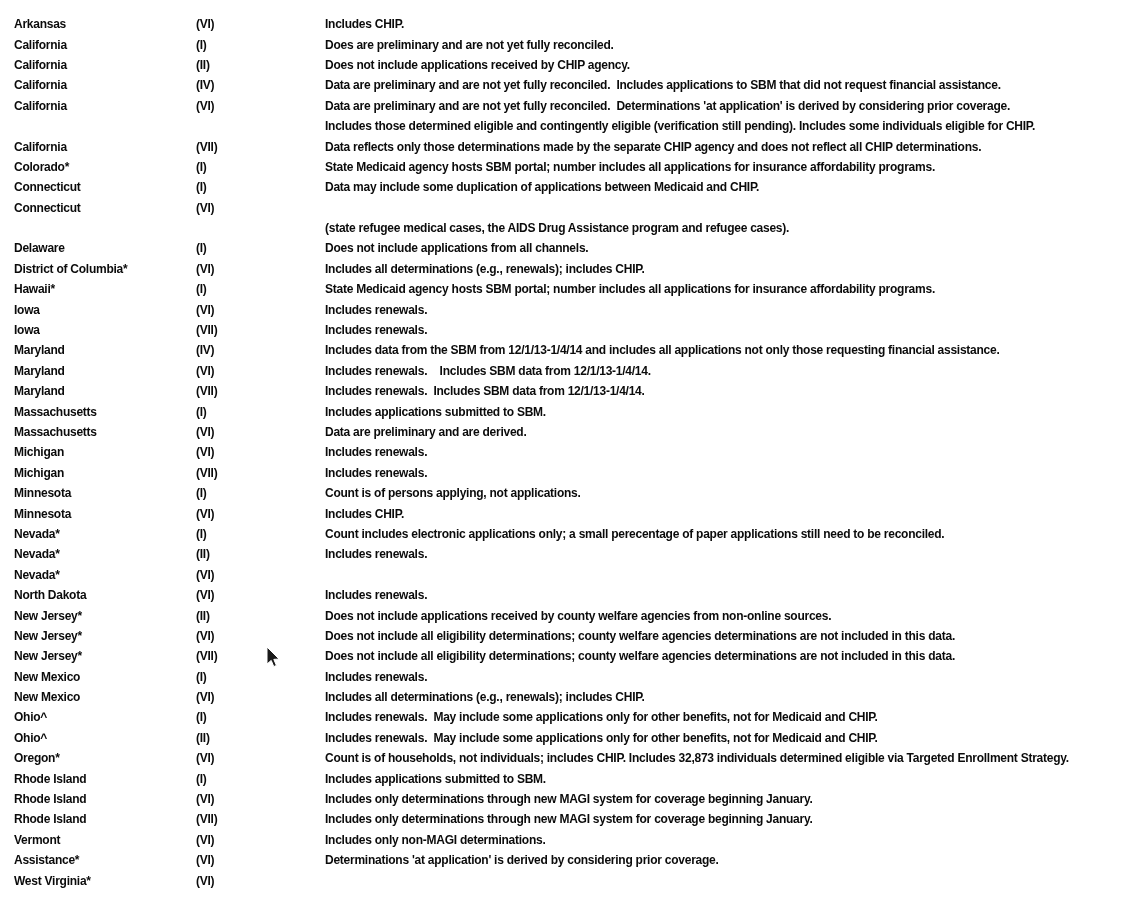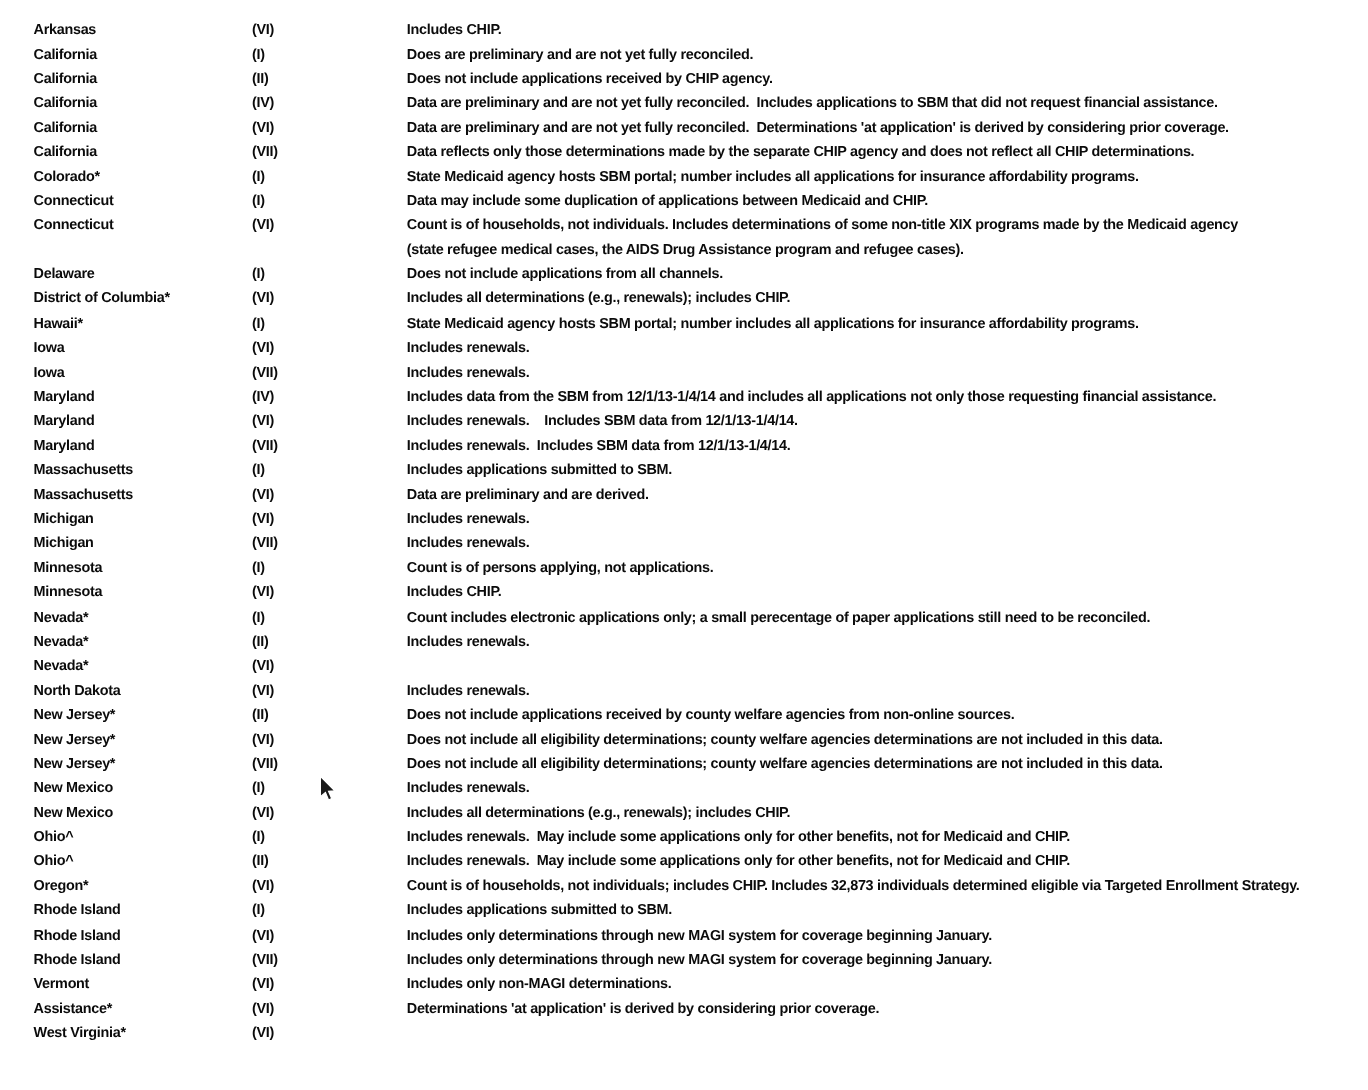--- a/index.html
+++ b/index.html
@@ -19,21 +19,21 @@
     position: absolute;
     top: 14px;
     left: 0;
     width: 1140px;
   }
   .line {
     display: grid;
     grid-template-columns: 182px 129px 1fr;
     height: 20.4px;
     align-items: center;
-    padding-left: 28px;
+    padding-left: 14px;
     box-sizing: border-box;
   }
   .cell {
     font-size: 12px;
     font-weight: 700;
     letter-spacing: -0.25px;
     white-space: pre;
     overflow: visible;
   }
   .note-cell {
@@ -79,20 +79,25 @@
         <span class="cell code-cell">(IV)</span>
         <span class="cell note-cell">Data are preliminary and are not yet fully reconciled.  Includes applications to SBM that did not request financial assistance.</span>
       </div>
     </div>
     <div>
       <div class="line">
         <span class="cell state-cell">California</span>
         <span class="cell code-cell">(VI)</span>
         <span class="cell note-cell">Data are preliminary and are not yet fully reconciled.  Determinations 'at application' is derived by considering prior coverage.</span>
       </div>
+      <div class="line">
+        <span class="cell state-cell"></span>
+        <span class="cell code-cell"></span>
+        <span class="cell note-cell">Includes those determined eligible and contingently eligible (verification still pending). Includes some individuals eligible for CHIP.</span>
+      </div>
     </div>
     <div>
       <div class="line">
         <span class="cell state-cell">California</span>
         <span class="cell code-cell">(VII)</span>
         <span class="cell note-cell">Data reflects only those determinations made by the separate CHIP agency and does not reflect all CHIP determinations.</span>
       </div>
     </div>
     <div>
       <div class="line">
@@ -105,21 +110,20 @@
       <div class="line">
         <span class="cell state-cell">Connecticut</span>
         <span class="cell code-cell">(I)</span>
         <span class="cell note-cell">Data may include some duplication of applications between Medicaid and CHIP.</span>
       </div>
     </div>
     <div>
       <div class="line">
         <span class="cell state-cell">Connecticut</span>
         <span class="cell code-cell">(VI)</span>
-        <span class="cell note-cell">Count is of households, not individuals. Includes determinations of some non-title XIX programs made by the Medicaid agency</span>
       </div>
       <div class="line">
         <span class="cell state-cell"></span>
         <span class="cell code-cell"></span>
         <span class="cell note-cell">(state refugee medical cases, the AIDS Drug Assistance program and refugee cases).</span>
       </div>
     </div>
     <div>
       <div class="line">
         <span class="cell state-cell">Delaware</span>

